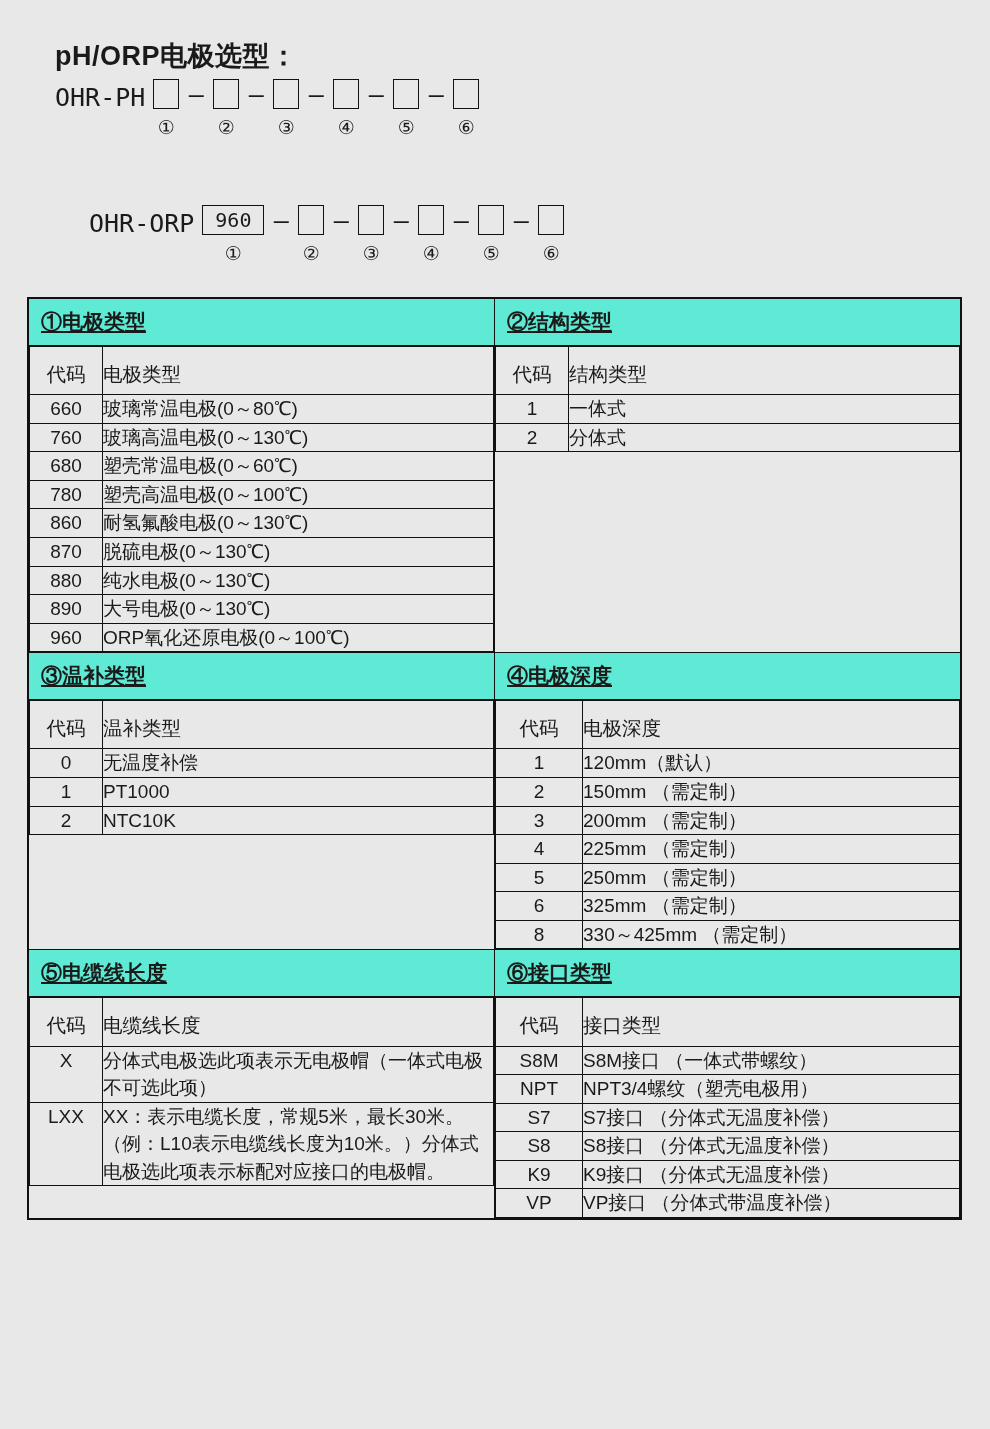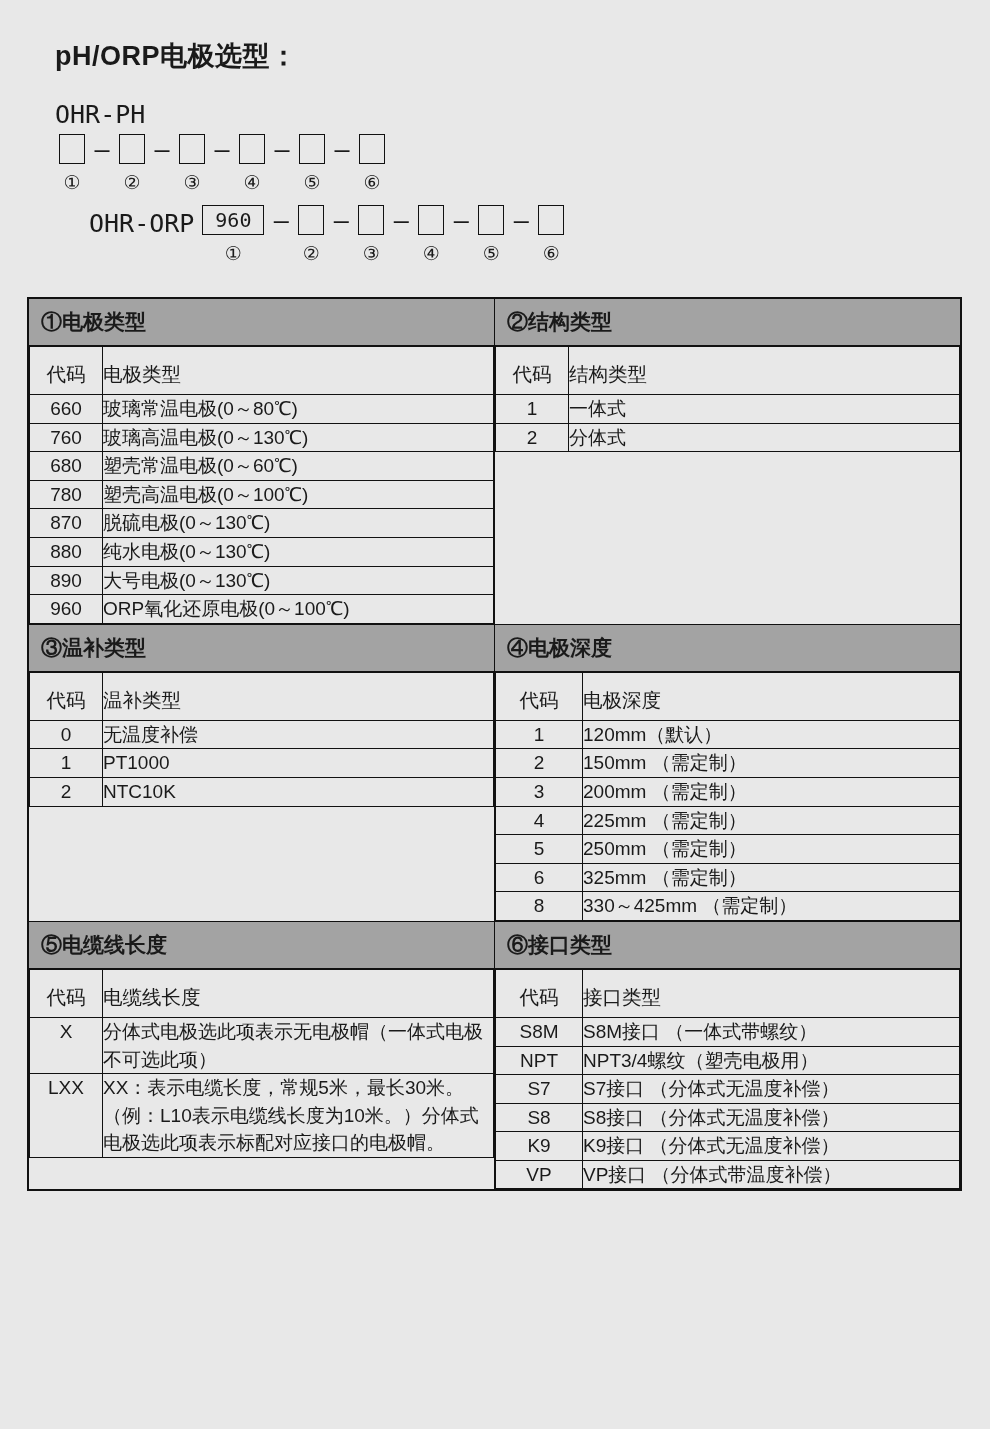--- a/index.html
+++ b/index.html
@@ -97,22 +97,23 @@
   }
   table.grid td, table.grid th {
     border: 1.4px solid #111;
     padding: 0;
     vertical-align: top;
   }
   .sect-head {
     font-size: 21px;
     font-weight: bold;
     padding: 9px 0 9px 12px;
-    background: #a3a3a3;
+    background: #5eead4;
     border-bottom: 1.4px solid #111;
+    text-decoration: underline;
   }
   .inner {
     border-collapse: collapse;
     width: 100%;
     table-layout: fixed;
   }
   .inner td {
     border: none;
     font-size: 19px;
     padding: 4px 6px;
@@ -138,21 +139,21 @@
   .blockline { line-height: 1.6; }
   .pad-b { padding-bottom: 10px; }
 </style>
 </head>
 <body>
 
 <div class="page">
 
   <div class="title">pH/ORP电极选型：</div>
 
-  <div class="code-row" style="left:55px; top:96px;flex-direction:column;">
+  <div class="code-row" style="left:55px; top:79px;">
     <span class="code-prefix">OHR-PH</span>
     <div class="slot-group">
       <div class="slot-cell">
         <div class="slot-box"></div>
         <div class="circle-num">①</div>
       </div>
       <div class="dash">–</div>
       <div class="slot-cell">
         <div class="slot-box"></div>
         <div class="circle-num">②</div>
@@ -238,20 +239,24 @@
             </tr>
             <tr>
               <td class="col-code">680</td>
               <td class="cell-pad">塑壳常温电极(0～60℃)</td>
             </tr>
             <tr>
               <td class="col-code">780</td>
               <td class="cell-pad">塑壳高温电极(0～100℃)</td>
             </tr>
             <tr>
+              <td class="col-code">860</td>
+              <td class="cell-pad">耐氢氟酸电极(0～130℃)</td>
+            </tr>
+            <tr>
               <td class="col-code">870</td>
               <td class="cell-pad">脱硫电极(0～130℃)</td>
             </tr>
             <tr>
               <td class="col-code">880</td>
               <td class="cell-pad">纯水电极(0～130℃)</td>
             </tr>
             <tr>
               <td class="col-code">890</td>
               <td class="cell-pad">大号电极(0～130℃)</td>

